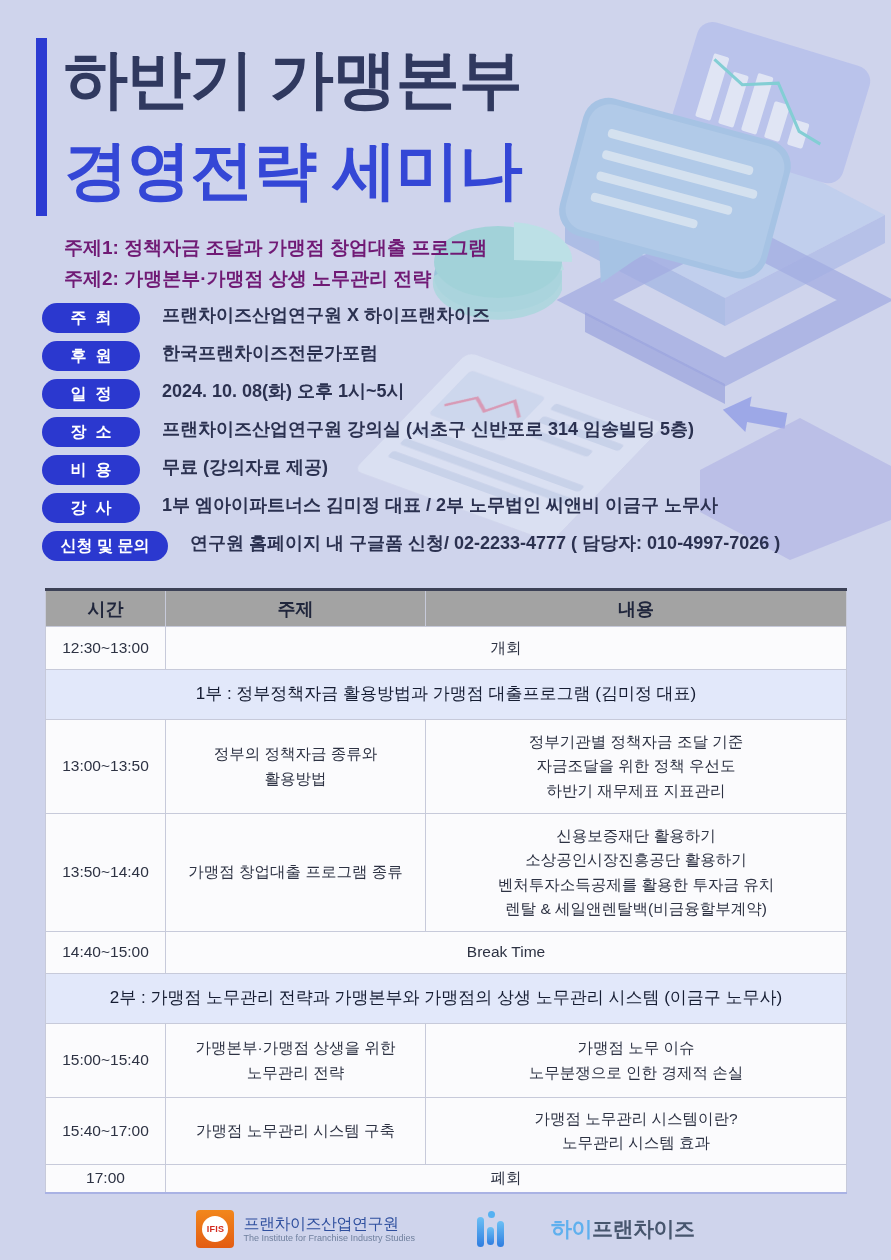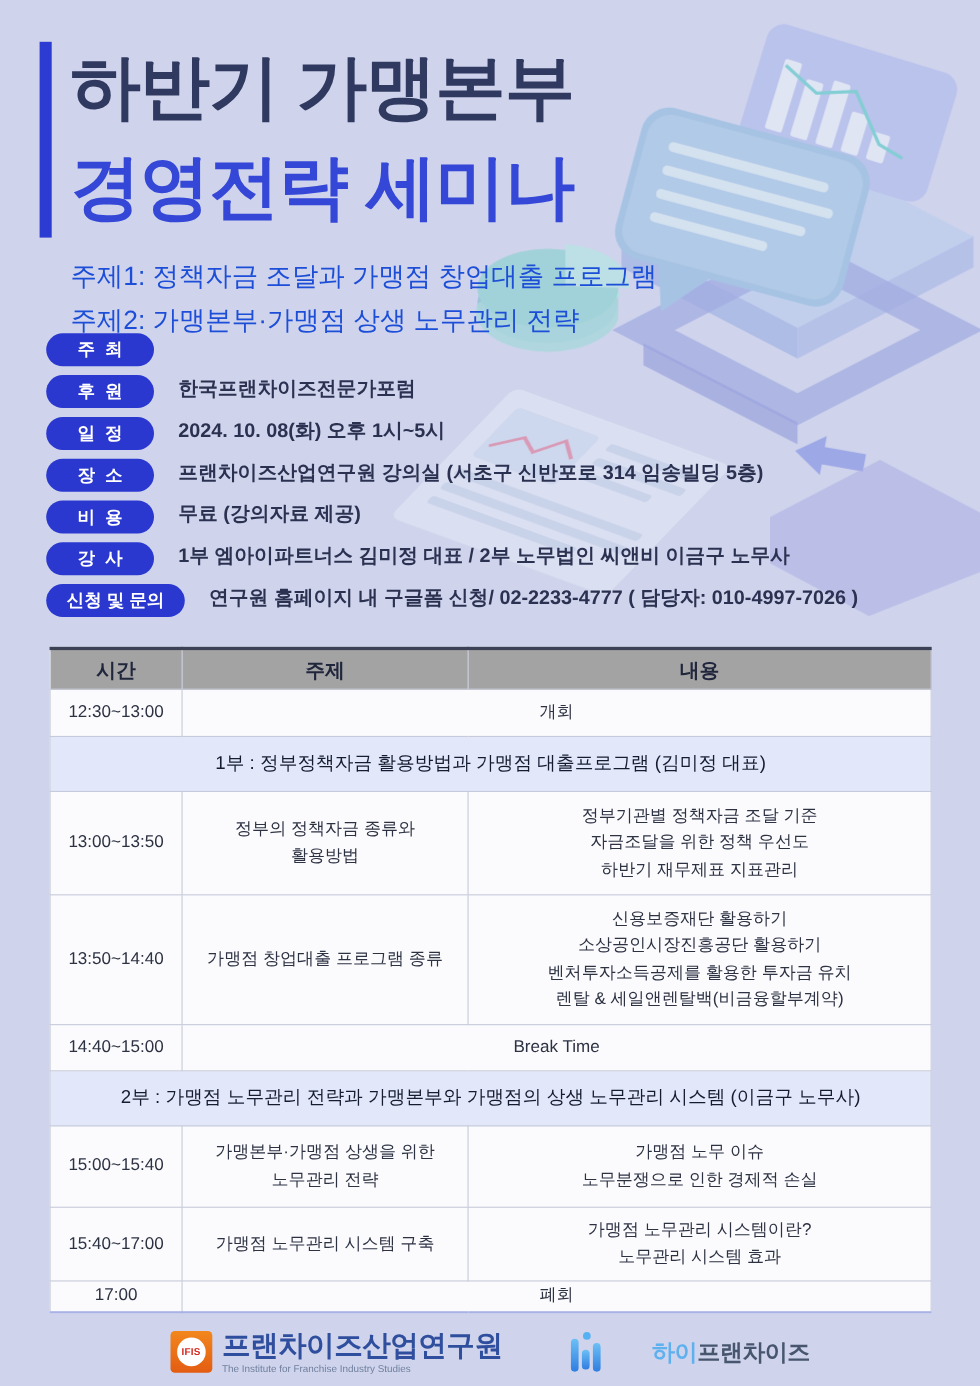--- a/index.html
+++ b/index.html
@@ -17,21 +17,21 @@
   }
   .decor { position:absolute; top:0; left:0; z-index:0; pointer-events:none; }
   .content { position:relative; z-index:1; }
 
   
   .title-block { position:absolute; left:36px; top:34px; }
   .title-bar { position:absolute; left:0; top:4px; width:11px; height:178px; background:#2c3bd2; }
   .title { margin-left:28px; font-weight:900; font-size:64px; line-height:1.42; letter-spacing:-1px; white-space:nowrap; }
   .title .line1 { color:#30395f; display:block; }
   .title .line2 { color:#3447d6; display:block; }
-  .subtitles { position:absolute; left:64px; top:232px; font-size:24px; font-weight:400; color:#1d4ed8; line-height:1.65; white-space:nowrap; }
+  .subtitles { position:absolute; left:64px; top:232px; font-size:19px; font-weight:700; color:#701a75; line-height:1.65; white-space:nowrap; }
 
   
   .info { position:absolute; left:42px; top:303px; width:820px; }
   .info-row { display:flex; height:30px; margin-bottom:8px; }
   .badge {
     background:#2b38cf; color:#fff; font-weight:700; font-size:16px;
     border-radius:999px; min-width:98px; height:30px;
     display:flex; align-items:center; justify-content:center;
     white-space:pre; padding:0 14px; flex:0 0 auto;
   }
@@ -57,21 +57,21 @@
   
   .footer { position:absolute; left:0; top:1198px; width:891px; height:62px;
     display:flex; align-items:center; justify-content:center; gap:62px; }
   .logo { display:flex; align-items:center; gap:9px; }
   .ifis-mark { width:38px; height:38px; background:linear-gradient(180deg,#f2871c,#e35c12);
     border-radius:4px; display:flex; flex-direction:column; align-items:center; justify-content:center; }
   .ifis-circle { width:26px; height:26px; background:#fff; border-radius:50%;
     display:flex; align-items:center; justify-content:center;
     font-size:9px; font-weight:900; color:#d42a1e; letter-spacing:.2px; }
   .ifis-names { display:flex; flex-direction:column; line-height:1.15; }
-  .ifis-kr { font-size:26px; font-weight:700; color:#2f4f9e; letter-spacing:-.5px; }
+  .ifis-kr { font-size:16px; font-weight:400; color:#2f4f9e; letter-spacing:-.5px; }
   .ifis-en { font-size:9px; font-weight:400; color:#70809e; }
   .hi-mark { display:flex; align-items:flex-end; gap:3px; height:36px; position:relative; }
   .hi-bar { width:7px; border-radius:4px; background:linear-gradient(180deg,#6cc0f5,#2f7de0); }
   .hi-b1{height:30px} .hi-b2{height:18px; margin-bottom:2px;} .hi-b3{height:26px}
   .hi-dot { position:absolute; left:11px; top:0; width:7px; height:7px; border-radius:50%;
     background:#55b1f2; }
   .hi-name { font-size:21px; font-weight:700; letter-spacing:-.5px;margin-left:38px; }
   .hi-light { color:#5fb0ee; } .hi-dark { color:#47566e; }
 </style>
 </head>
@@ -147,20 +147,21 @@
     </h1>
   </div>
   <div class="subtitles">
     <div>주제1: 정책자금 조달과 가맹점 창업대출 프로그램</div>
     <div>주제2: 가맹본부·가맹점 상생 노무관리 전략</div>
   </div>
 
   <div class="info">
     <div class="info-row">
       <span class="badge">주  최</span>
+      <span class="info-value">프랜차이즈산업연구원 X 하이프랜차이즈</span>
     </div>
     <div class="info-row">
       <span class="badge">후  원</span>
       <span class="info-value">한국프랜차이즈전문가포럼</span>
     </div>
     <div class="info-row">
       <span class="badge">일  정</span>
       <span class="info-value">2024. 10. 08(화) 오후 1시~5시</span>
     </div>
     <div class="info-row">

